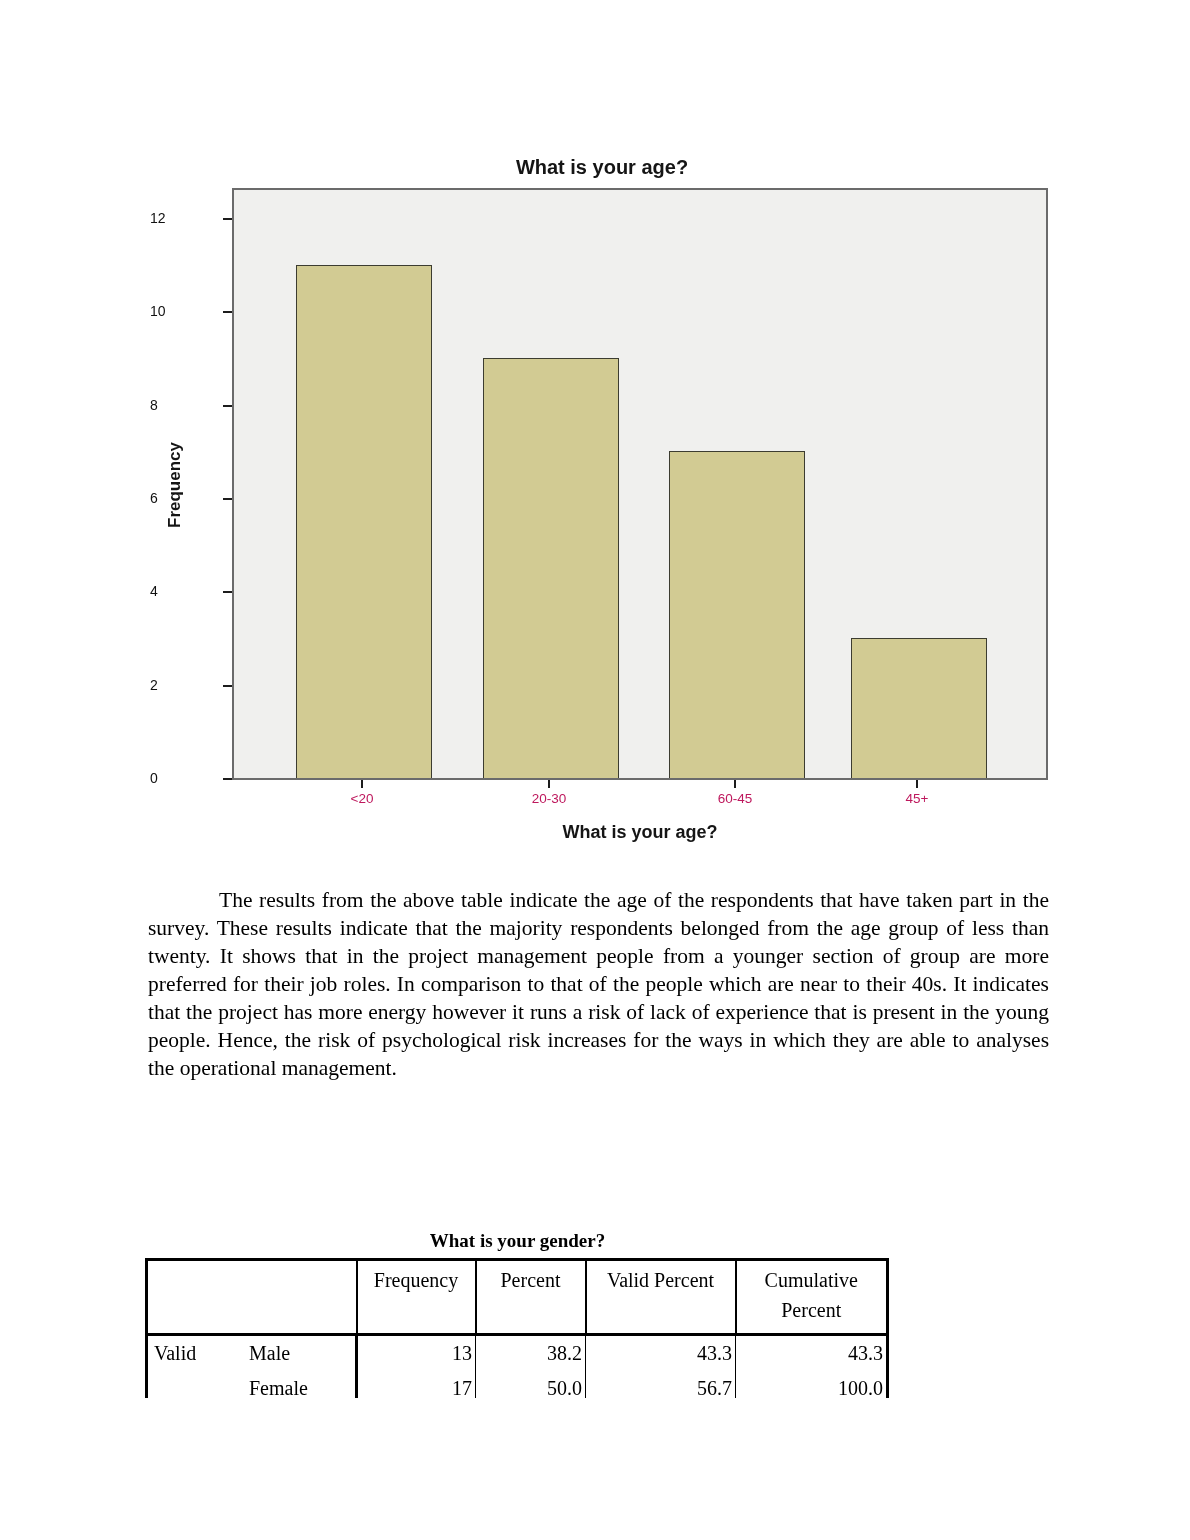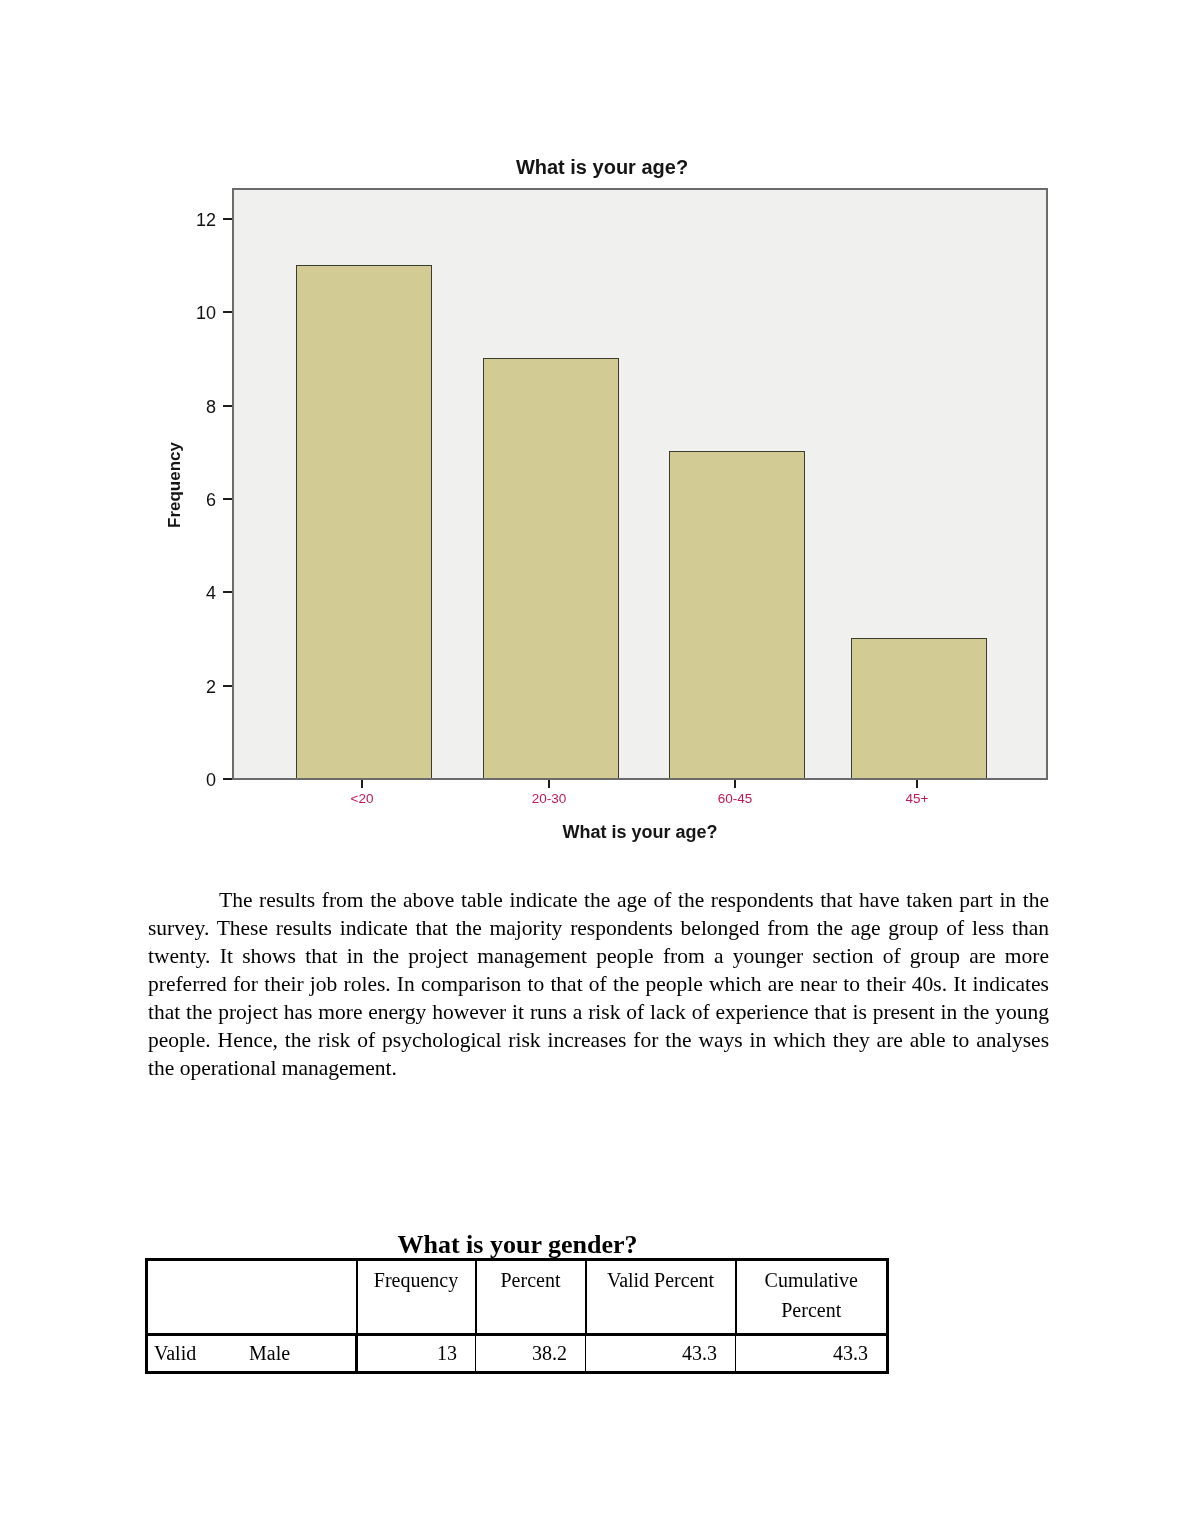--- a/index.html
+++ b/index.html
@@ -15,22 +15,22 @@
   .plot{
     position:absolute;left:232px;top:188px;width:816px;height:592px;
     box-sizing:border-box;border:2px solid #6b6b6b;background:#f0f0ee;
   }
   .bar{
     position:absolute;bottom:0;width:136px;box-sizing:border-box;
     border:1.5px solid #3c3c30;border-bottom:none;background:#d2cb93;
   }
   .ytick{position:absolute;width:9px;height:2px;background:#1c1c1c;left:223px;}
   .ytick-label{
-    position:absolute;width:66px;text-align:right;left:150px;
-    font-family:"Liberation Sans",sans-serif;font-size:18px;color:#111;
+    position:absolute;width:66px;left:150px;
+    font-family:"Liberation Sans",sans-serif;font-size:14px;color:#111;
   }
   .xtick{position:absolute;width:2px;height:8px;background:#1c1c1c;top:780px;}
   .xtick-label{
     position:absolute;width:140px;text-align:center;top:791px;
     font-family:"Liberation Sans",sans-serif;font-size:13.5px;color:#be185d;
   }
   .y-axis-title{
     position:absolute;left:95px;top:475px;width:160px;height:20px;text-align:center;
     transform:rotate(-90deg);font-family:"Liberation Sans",sans-serif;
     font-weight:bold;font-size:17px;color:#151515;
@@ -40,38 +40,38 @@
     font-family:"Liberation Sans",sans-serif;font-weight:bold;font-size:18px;color:#151515;
   }
   
   .body-paragraph{
     position:absolute;left:148px;top:864px;width:901px;
     font-size:21.5px;line-height:28px;text-align:justify;text-indent:71px;
   }
   
   .gtable-title{
     position:absolute;left:145px;top:1230px;width:745px;text-align:center;
-    font-weight:bold;font-size:26px;
+    font-weight:bold;font-size:19px;
   }
   .gtable-wrap{
     position:absolute;left:145px;top:1258px;width:750px;height:140px;overflow:hidden;
   }
   table.gtable{
     border-collapse:collapse;table-layout:fixed;width:741px;
     border:3px solid #000;font-size:20px;
   }
   .gtable col.c0{width:210px;} .gtable col.c1{width:119px;}
   .gtable col.c2{width:110px;} .gtable col.c3{width:150px;} .gtable col.c4{width:152px;}
   .gtable th{
     font-weight:normal;text-align:center;vertical-align:top;
     border-right:2px solid #000;border-bottom:3px solid #000;
     padding:4px 2px 8px 2px;line-height:30px;
   }
   .gtable th:last-child,.gtable td:last-child{border-right:none;font-family:Liberation Serif, serif;}
-  .gtable td{height:35px;vertical-align:middle;padding:0 18px;}
+  .gtable td{height:35px;vertical-align:middle;padding:0 3px;}
   .gtable td.c0{border-right:3px solid #000;padding-left:6px;text-align:left;}
   .gtable td.num{border-right:1px solid #000;text-align:right;}
   .gtable td.num.last{border-right:none;}
   .gtable .group{display:inline-block;width:95px;}
 </style>
 </head>
 <body>
 
 <div class="chart-title">What is your age?</div>
 
@@ -133,15 +133,22 @@
       </tr>
     </thead>
     <tbody id="gtbody">
         <tr>
           <td class="c0"><span class="group">Valid</span><span>Male</span></td>
           <td class="num">13</td>
           <td class="num">38.2</td>
           <td class="num">43.3</td>
           <td class="num last">43.3</td>
         </tr>
+        <tr>
+          <td class="c0"><span class="group"></span><span>Female</span></td>
+          <td class="num">17</td>
+          <td class="num">50.0</td>
+          <td class="num">56.7</td>
+          <td class="num last">100.0</td>
+        </tr>
       </tbody>
   </table>
 </div>
 
 </body></html>

